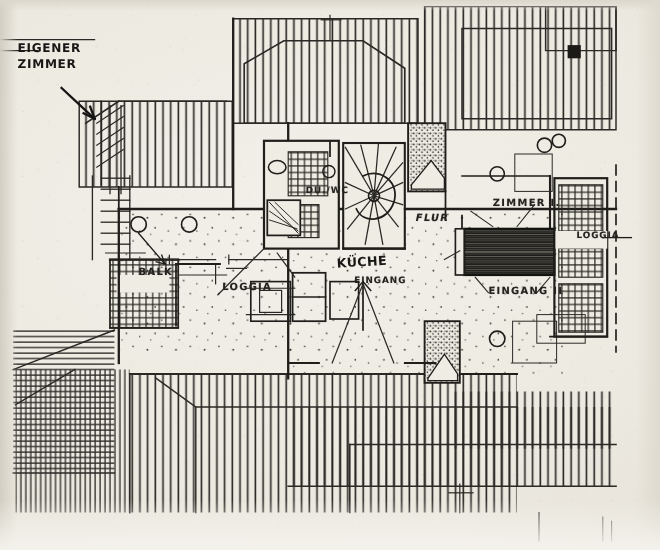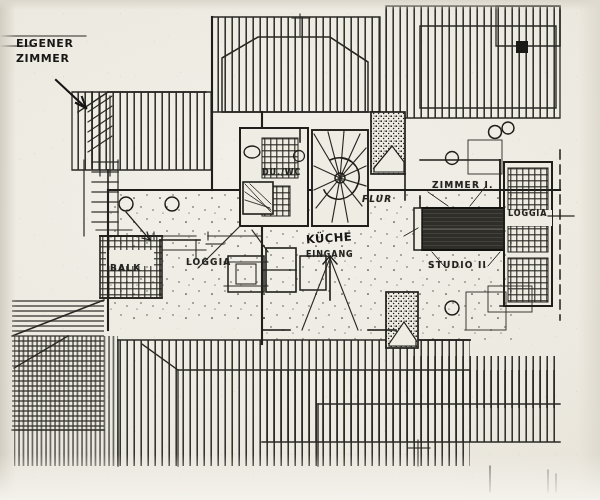--- a/index.html
+++ b/index.html
@@ -49,20 +49,21 @@
   
   .lbl{
     position:absolute;
     color:#24231f;
     white-space:nowrap;
     letter-spacing:1.2px;
     font-size:9px;
     font-family:"DejaVu Sans",sans-serif;
     font-weight:600;
     text-shadow:0 0 1px rgba(40,38,32,.35);
+    margin-left:16px;
   }
   .lbl.small{font-size:8px;letter-spacing:.9px;}
 
   
   .hand{
     position:absolute;
     color:#181715;
     font-family:"DejaVu Sans",sans-serif;
     font-weight:700;
     font-size:11px;
@@ -403,24 +404,24 @@
   <div class="lbl small" style="left:262px;top:168px;">DU./WC</div>
 
   <div class="lbl" style="left:362px;top:194px;font-style:italic;">FLUR</div>
 
   <div class="lbl" style="left:186px;top:257px;">LOGGIA</div>
 
   <div class="lbl small" style="left:306px;top:250px;">EINGANG</div>
 
   <div class="lbl" style="left:432px;top:180px;">ZIMMER I.</div>
 
-  <div class="lbl" style="left:428px;top:260px;">STUDIO II</div>
+  <div class="lbl" style="left:428px;top:260px;">EINGANG II</div>
 
   <div class="lbl small" style="left:508px;top:209px;">LOGGIA</div>
 
-  <div class="lbl" style="left:110px;top:263px;">BALK</div>
+  <div class="lbl" style="left:110px;top:243px;">BALK</div>
 
   <div id="edge-left"></div>
   <div id="edge-top"></div>
   <div id="edge-right"></div>
   <div id="edge-bottom"></div>
 
 </div>
 
 </body></html>

